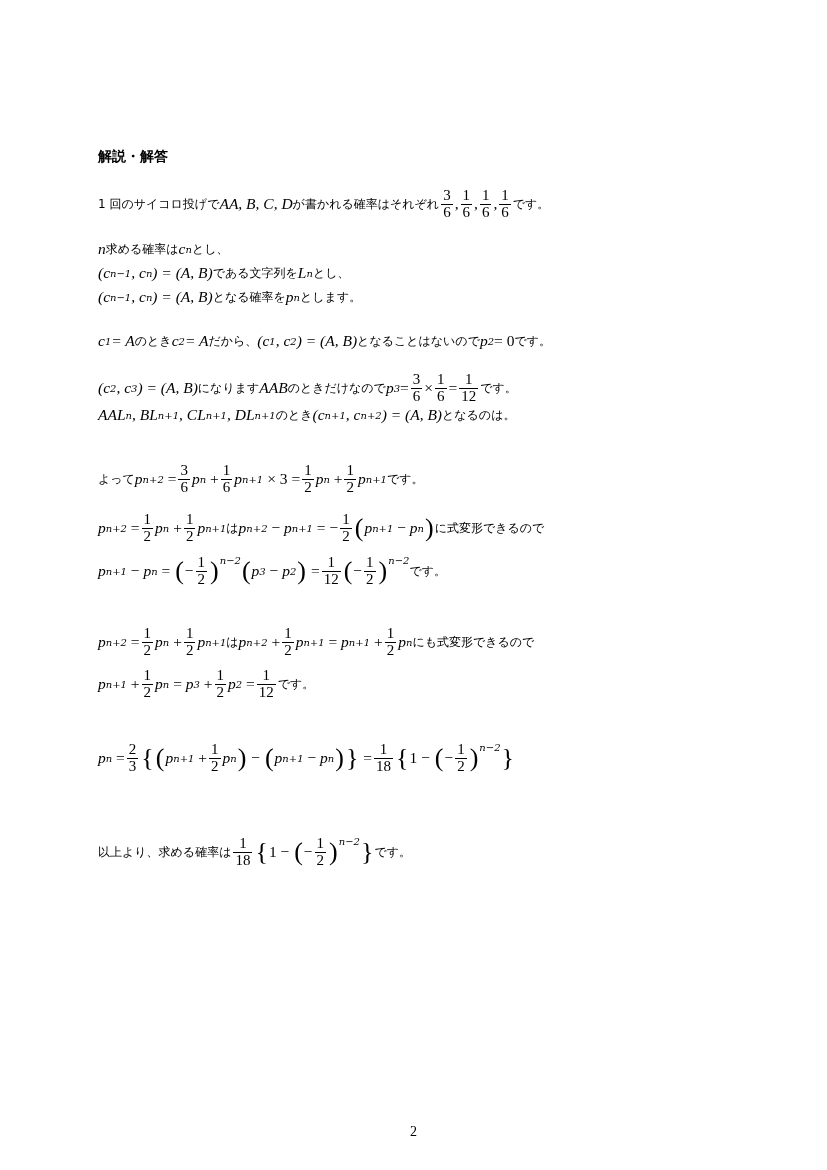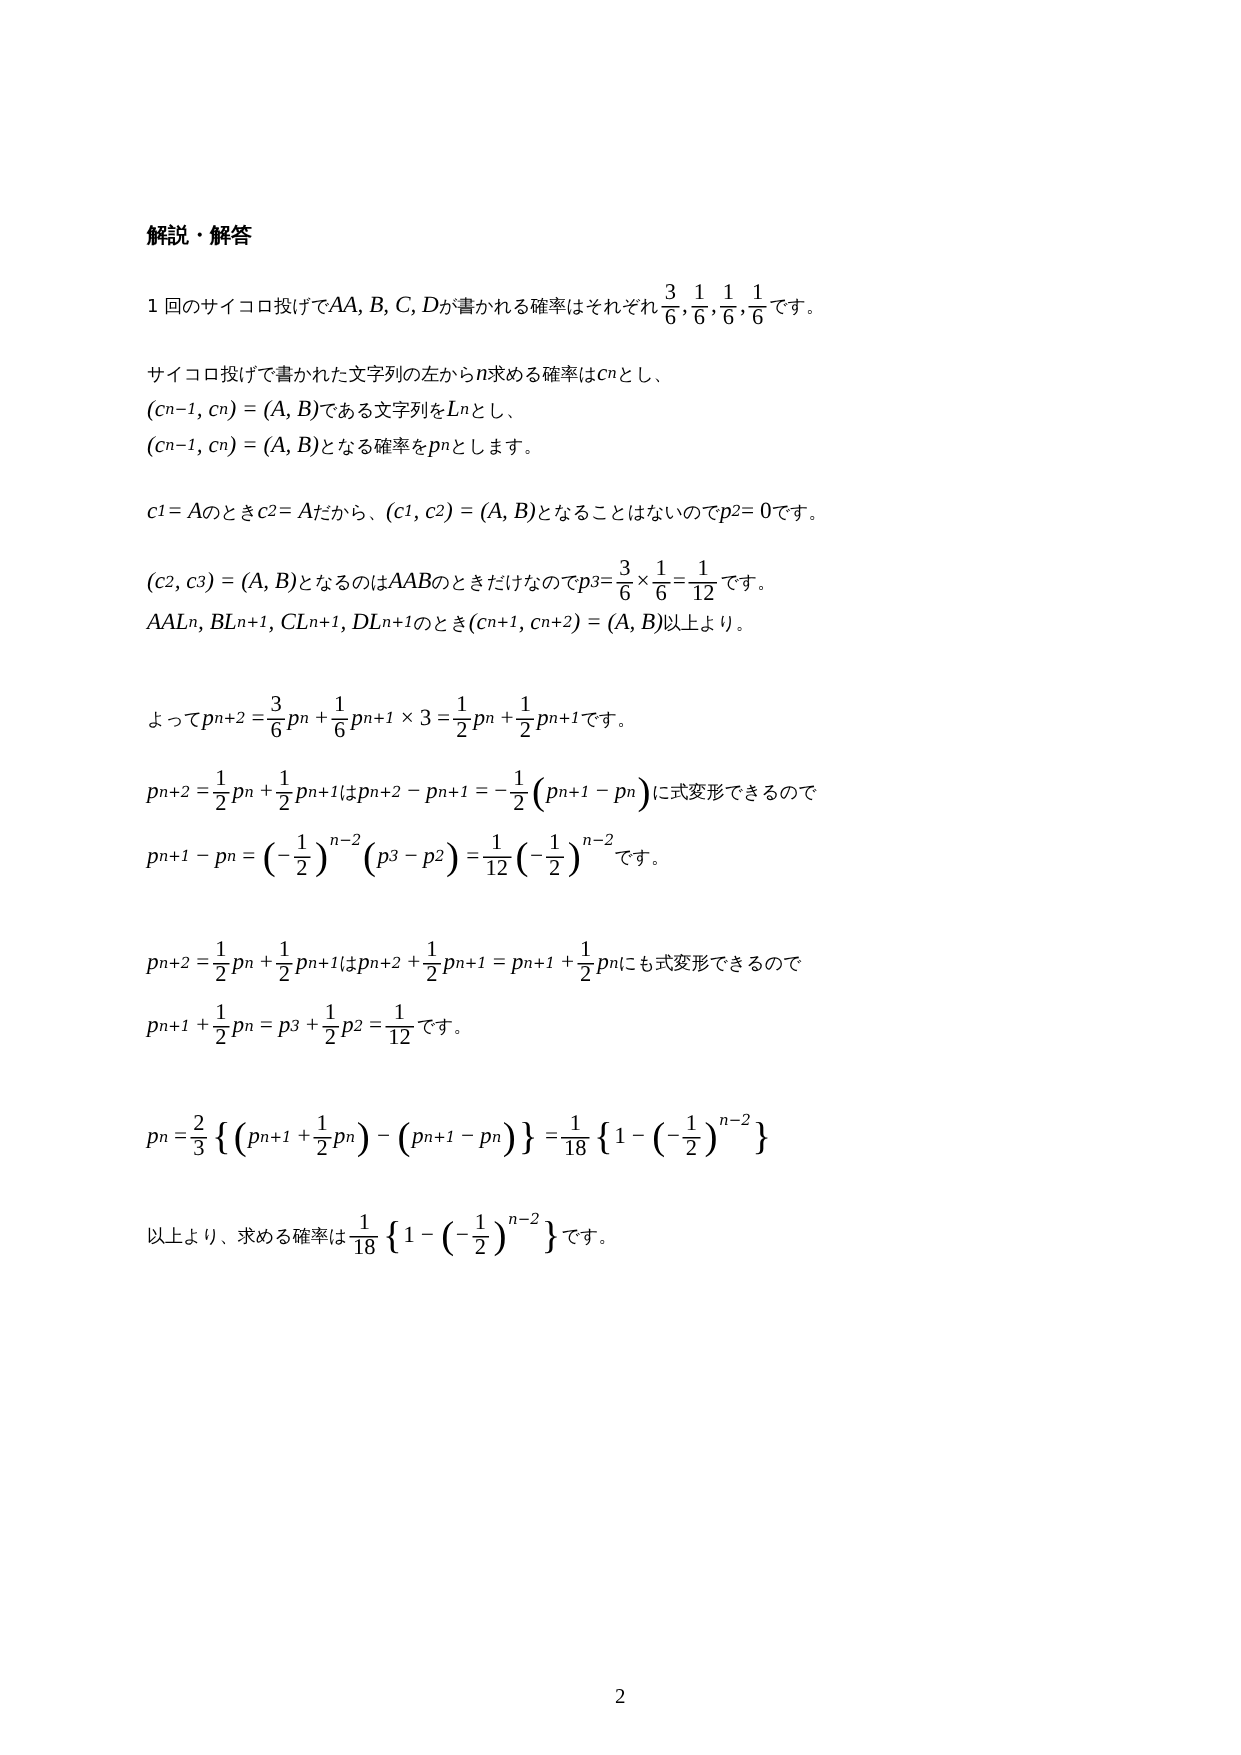--- a/index.html
+++ b/index.html
@@ -44,21 +44,20 @@
     </span>
     <span class="m">,</span>
   <span class="frac">
       <span class="num">1</span>
       <span class="den">6</span>
     </span>
   <span class="jp"> です。</span>
 </div>
 
 <div class="line" style="top:240px;">
-  <span class="jp">サイコロ投げで書かれた文字列の左から </span>
     <span class="m i">n</span>
     <span class="jp"> 求める確率は </span>
     <span class="m i">c</span>
     <sub>n</sub>
     <span class="jp"> とし、</span>
 </div>
 <div class="line" style="top:264px;">
   <span class="m i">(c</span>
     <sub>n−1</sub>
     <span class="m i">, c</span>
@@ -101,21 +100,21 @@
     <span class="m"> = 0</span>
     <span class="jp"> です。</span>
 </div>
 
 <div class="line" style="top:372px;">
   <span class="m i">(c</span>
     <sub>2</sub>
     <span class="m i">, c</span>
     <sub>3</sub>
     <span class="m i">) = (A, B)</span>
-    <span class="jp"> となるのは </span>
+    <span class="jp"> になります </span>
     <span class="m i">AAB</span>
     <span class="jp"> のときだけなので </span>
     <span class="m i">p</span>
     <sub>3</sub>
     <span class="m"> =</span>
   <span class="frac">
       <span class="num">3</span>
       <span class="den">6</span>
     </span>
   <span class="m">×</span>
@@ -139,21 +138,21 @@
   <span class="m i"> , CL</span>
     <sub>n+1</sub>
   <span class="m i"> , DL</span>
     <sub>n+1</sub>
   <span class="jp"> のとき </span>
   <span class="m i">(c</span>
     <sub>n+1</sub>
     <span class="m i">, c</span>
     <sub>n+2</sub>
     <span class="m i">) = (A, B)</span>
-  <span class="jp"> 以上より。</span>
+  <span class="jp"> となるのは。</span>
 </div>
 <div class="line" style="top:463px;">
   <span class="jp">よって </span>
   <span class="m i">p</span>
     <sub>n+2</sub>
     <span class="m">&nbsp;=</span>
   <span class="frac">
       <span class="num">3</span>
       <span class="den">6</span>
     </span>
@@ -365,21 +364,21 @@
     <span class="m">−</span>
     <span class="frac">
       <span class="num">1</span>
       <span class="den">2</span>
     </span>
     <span class="big">)</span>
     <sup style="align-self:flex-start;">n−2</sup>
     <span class="big">}</span>
 </div>
 
-<div class="line" style="top:808px;">
+<div class="line" style="top:836px;">
   <span class="jp">以上より、求める確率は </span>
   <span class="frac">
       <span class="num">1</span>
       <span class="den">18</span>
     </span>
   <span class="big">{</span>
     <span class="m">1 −&nbsp;</span>
     <span class="big">(</span>
     <span class="m">−</span>
     <span class="frac">

